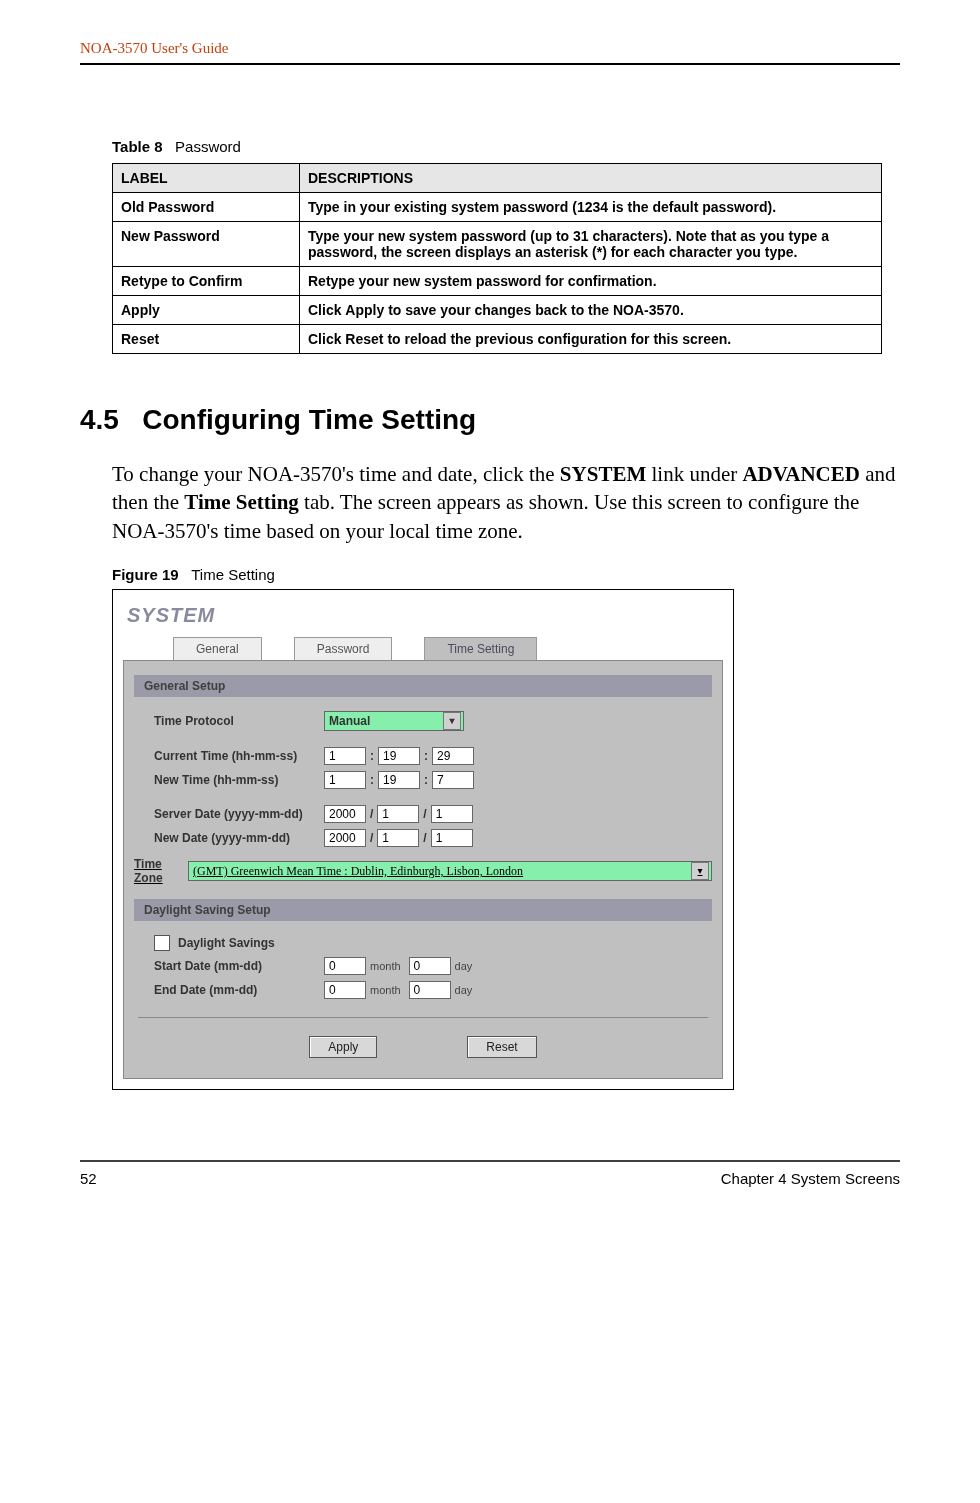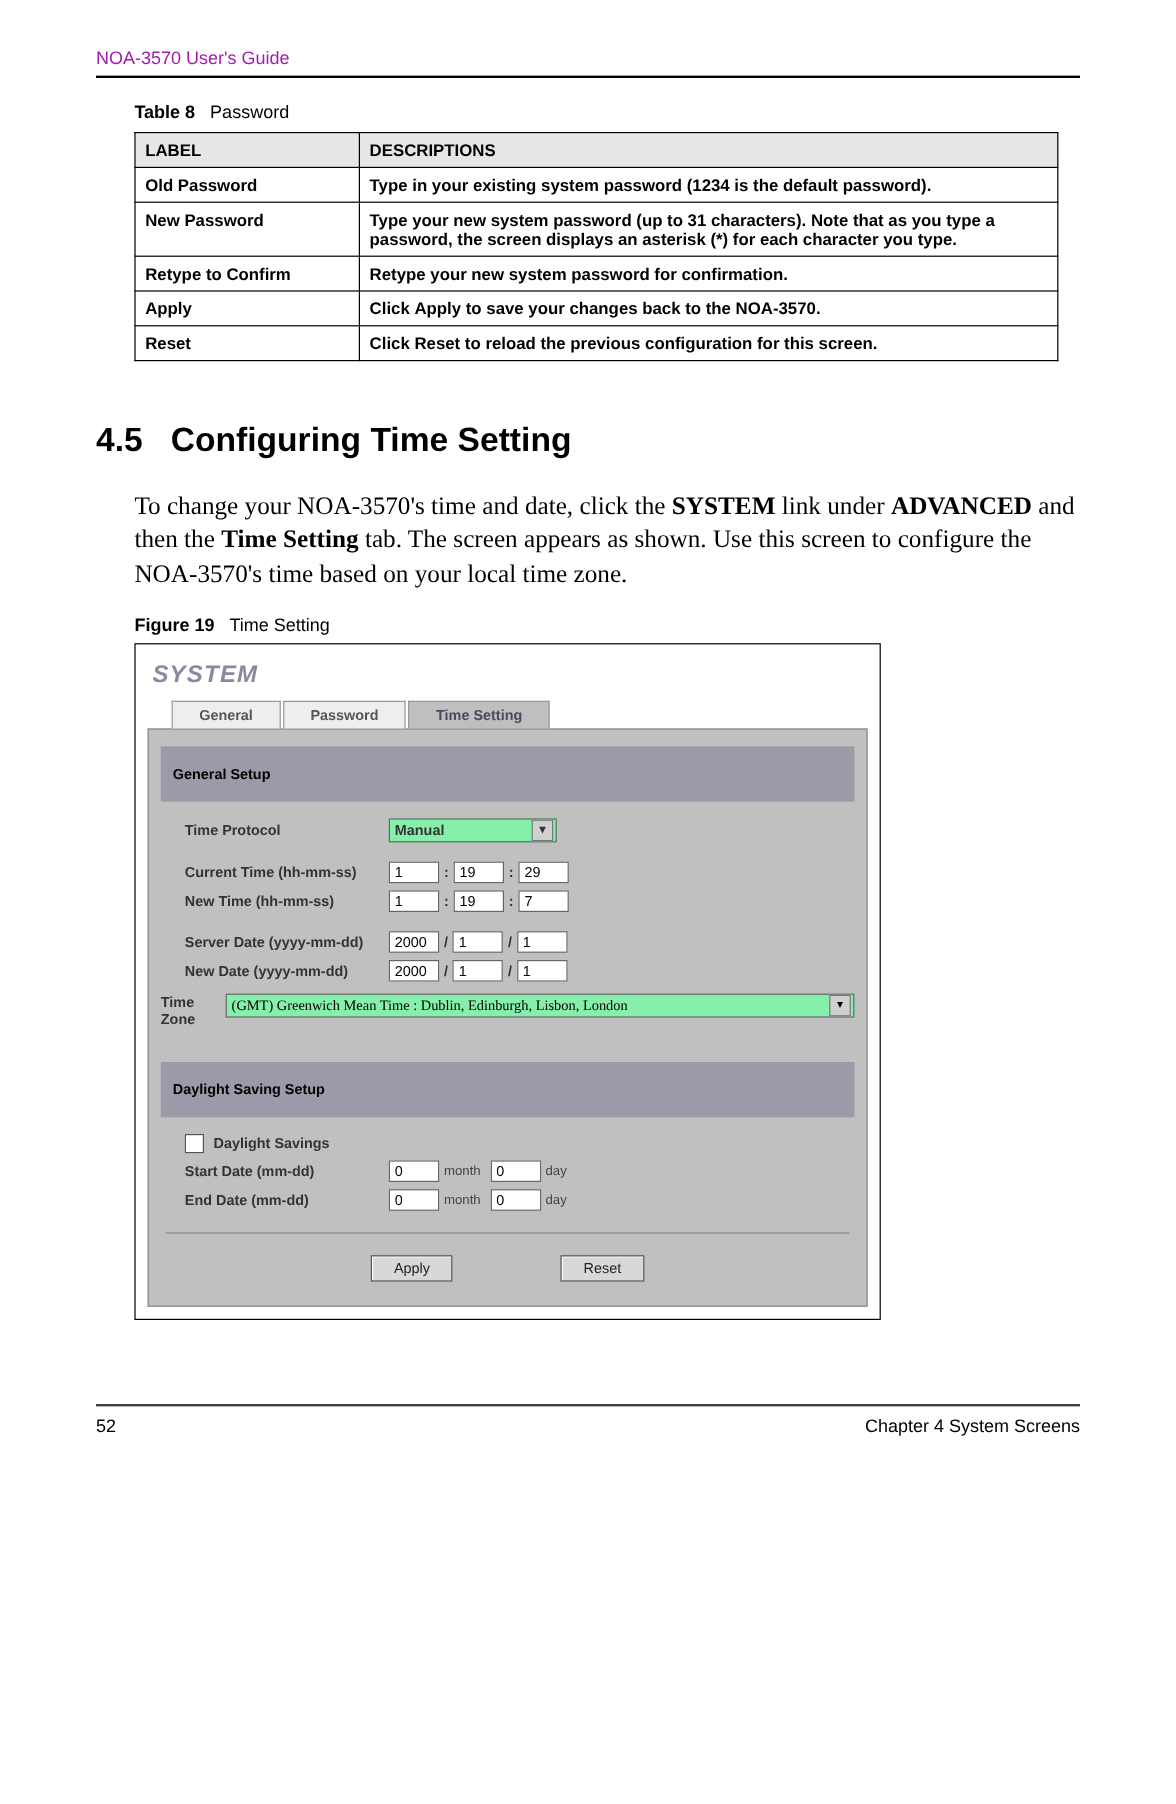--- a/index.html
+++ b/index.html
@@ -8,27 +8,27 @@
     font-family: "Times New Roman", Times, serif;
     background: #ffffff;
     color: #000000;
     width: 980px;
   }
   .page {
     padding: 40px 80px 30px 80px;
     box-sizing: border-box;
   }
   .header-bar {
-    font-family: Liberation Sans, sans-serif;
+    font-family: Liberation Serif, serif;
     font-size: 15px;
     font-weight: 400;
-    color: #a21caf;
+    color: #c2410c;
     padding-bottom: 6px;
     border-bottom: 2px solid #000;
-    margin-bottom: 20px;
+    margin-bottom: 73px;
   }
   .table-caption {
     font-family: Arial, Helvetica, sans-serif;
     font-size: 15px;
     margin-bottom: 8px;
     margin-left: 32px;
   }
   .table-caption .b { font-weight: bold; }
   table.password {
     border-collapse: collapse;
@@ -90,44 +90,45 @@
     padding: 4px 0 10px 4px;
   }
   .tabs {
     display: flex;
     align-items: flex-end;
     margin-left: 20px;
   }
   .tab {
     font-family: Arial, Helvetica, sans-serif;
     font-size: 12px;
-    font-weight: bold;
+    font-weight: normal;
     color: #555;
     background: #eee;
     border: 1px solid #999;
     border-bottom: none;
     padding: 4px 22px;
     margin-right: 2px;
+    margin-left: 30px;
   }
   .tab.active {
     background: #bfbfbf;
     color: #4a4a5f;
   }
   .panel {
     background: #c0c0c0;
     border: 1px solid #888;
     padding: 10px 10px 20px 10px;
   }
   .section-bar {
     background: #9a9aa8;
-    color: #000000;
-    font-family: Arial, Helvetica, sans-serif;
-    font-size: 12px;
-    font-weight: bold;
-    padding: 16px 10px;
+    color: #404040;
+    font-family: Arial, Helvetica, sans-serif;
+    font-size: 12px;
+    font-weight: bold;
+    padding: 4px 10px;
     margin-bottom: 14px;
     margin-top: 4px;
   }
   .form-grid {
     font-family: Arial, Helvetica, sans-serif;
     font-size: 12px;
     font-weight: bold;
     color: #333;
     padding-left: 20px;
   }
@@ -166,21 +167,21 @@
     display: inline-flex;
     align-items: center;
     justify-content: center;
     margin-left: 6px;
     font-size: 10px;
     line-height: 1;
   }
   .sep { font-weight: bold; padding: 0 4px; }
   .sep-light { font-weight: normal; font-size: 11px; padding: 0 8px 0 4px; color: #444; }
   .spacer-row { height: 10px; }
-  .tz-row { display:flex; margin: 10px 0 28px 0; }
+  .tz-row { display:flex; align-items:center; margin: 10px 0 13px 0; text-decoration: underline; }
   .tz-row .tzlbl { width:54px; flex:none; font-weight:bold; font-family: Arial, Helvetica, sans-serif; font-size:12px; color:#333; line-height:1.2; }
   .checkbox {
     width:14px; height:14px; background:#fff; border:1px solid #555; display:inline-block; margin-right:8px; vertical-align:middle;
   }
   hr.panel-hr { border: none; border-top: 1px solid #888; margin: 18px 4px; }
   .btn-row { display:flex; justify-content: center; gap: 90px; margin-top: 6px; }
   .wbtn {
     background: #d8d8d8;
     border: 1px solid #555;
     padding: 3px 18px;

